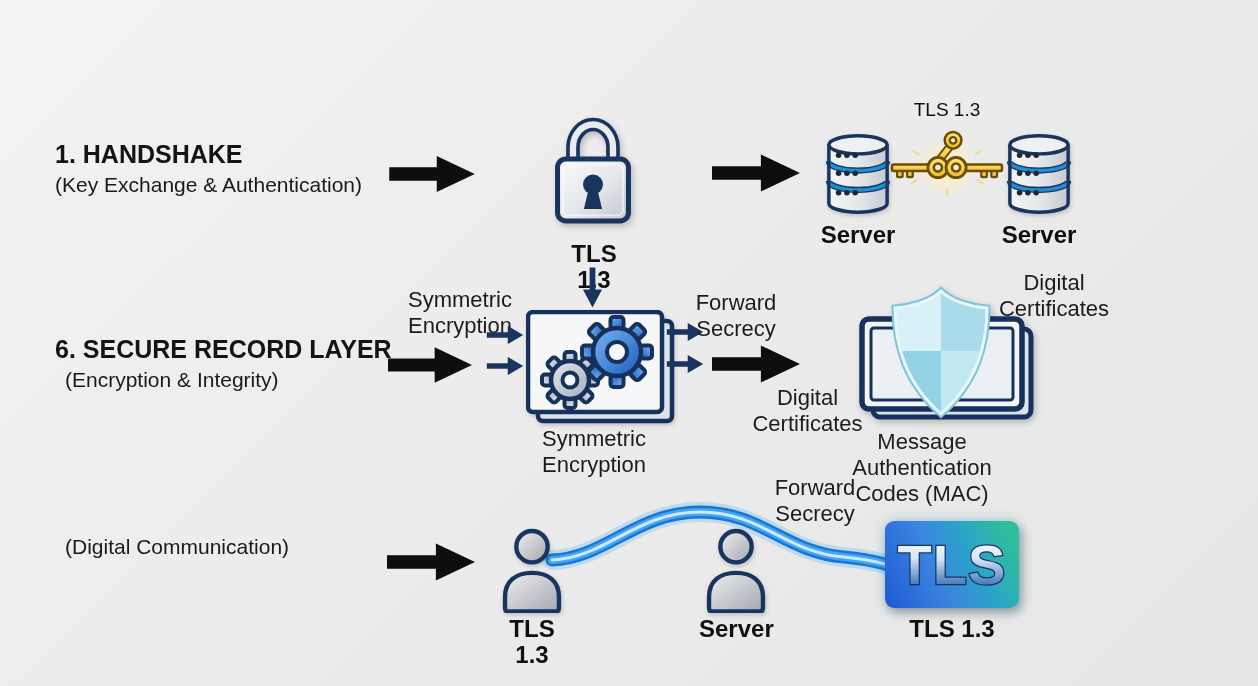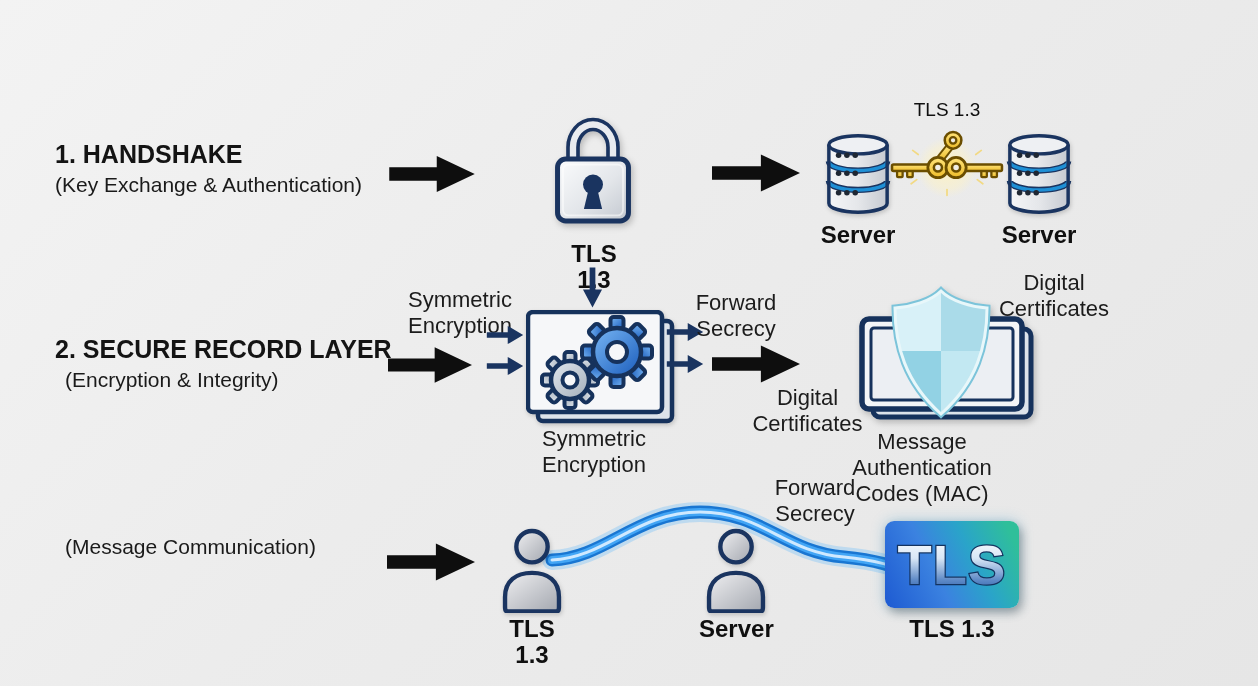--- a/index.html
+++ b/index.html
@@ -168,21 +168,21 @@
       <circle cx="34" cy="89" r="4" fill="#1f2733"></circle>
       <circle cx="46" cy="89" r="4" fill="#1f2733"></circle>
   </svg>
 
   <div class="abs caption" style="left:820px;top:222px;width:76px;">Server</div>
   <div class="abs caption" style="left:1001px;top:222px;width:76px;">Server</div>
 
   <div class="abs small-label" style="left:408px;top:287px;width:100px;">Symmetric Encryption</div>
 
   <div class="abs row-label" style="left:55px;top:336px;">
-    <div class="head">2. SECURE RECORD LAYER</div>
+    <div class="head">6. SECURE RECORD LAYER</div>
     <div class="sub indent">(Encryption &amp; Integrity)</div>
   </div>
 
   <svg class="abs" style="left:388px;top:346px;" width="84" height="38" viewBox="0 0 90 40">
     <polygon points="0,13 50,13 50,1 90,20 50,39 50,27 0,27" fill="#0e0e0e"></polygon>
   </svg>
 
   <svg class="abs" style="left:486px;top:325px;" width="38" height="20" viewBox="0 0 40 22">
     <polygon points="0,8 23,8 23,1 40,11 23,21 23,14 0,14" fill="#1a3460"></polygon>
   </svg>
@@ -263,21 +263,21 @@
         <rect x="88" y="66" width="46" height="66" fill="#c2e8f2"></rect>
       </g>
       <path d="M88,6 C98,16 118,22 134,23 C134,60 124,97 88,129 C52,97 42,60 42,23 C58,22 78,16 88,6 Z" fill="none" stroke="#e8f7fa" stroke-width="3"></path>
     </g>
   </svg>
 
   <div class="abs small-label" style="left:988px;top:270px;width:132px;">Digital Certificates</div>
   <div class="abs small-label" style="left:819px;top:429px;width:206px;">Message Authentication Codes (MAC)</div>
 
   <div class="abs row-label" style="left:55px;top:531px;">
-    <div class="sub indent">(Message Communication)</div>
+    <div class="sub indent">(Digital Communication)</div>
   </div>
 
   <svg class="abs" style="left:387px;top:542px;" width="88" height="40" viewBox="0 0 90 40">
     <polygon points="0,13 50,13 50,1 90,20 50,39 50,27 0,27" fill="#0e0e0e"></polygon>
   </svg>
 
   <div class="abs small-label" style="left:768px;top:475px;width:94px;">Forward Secrecy</div>
 
   <svg class="abs" style="left:538px;top:492px;" width="385" height="100" viewBox="0 0 385 100">
     <g fill="none" stroke-linecap="round">

